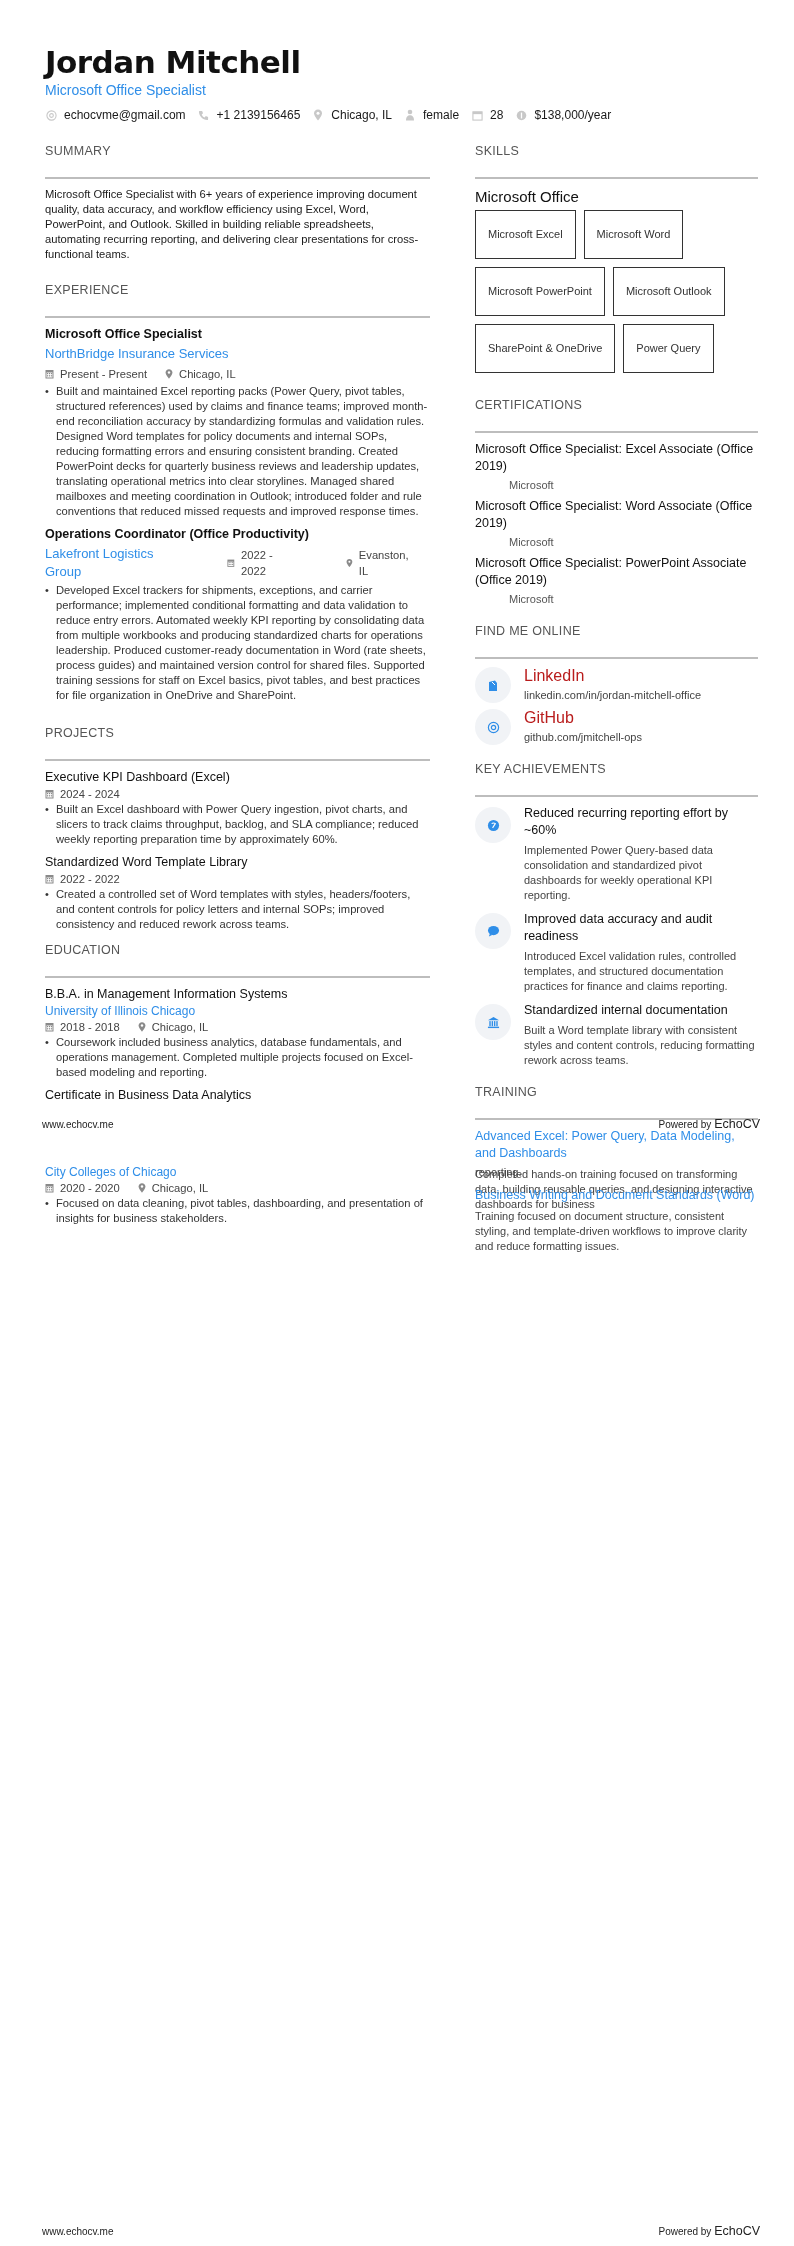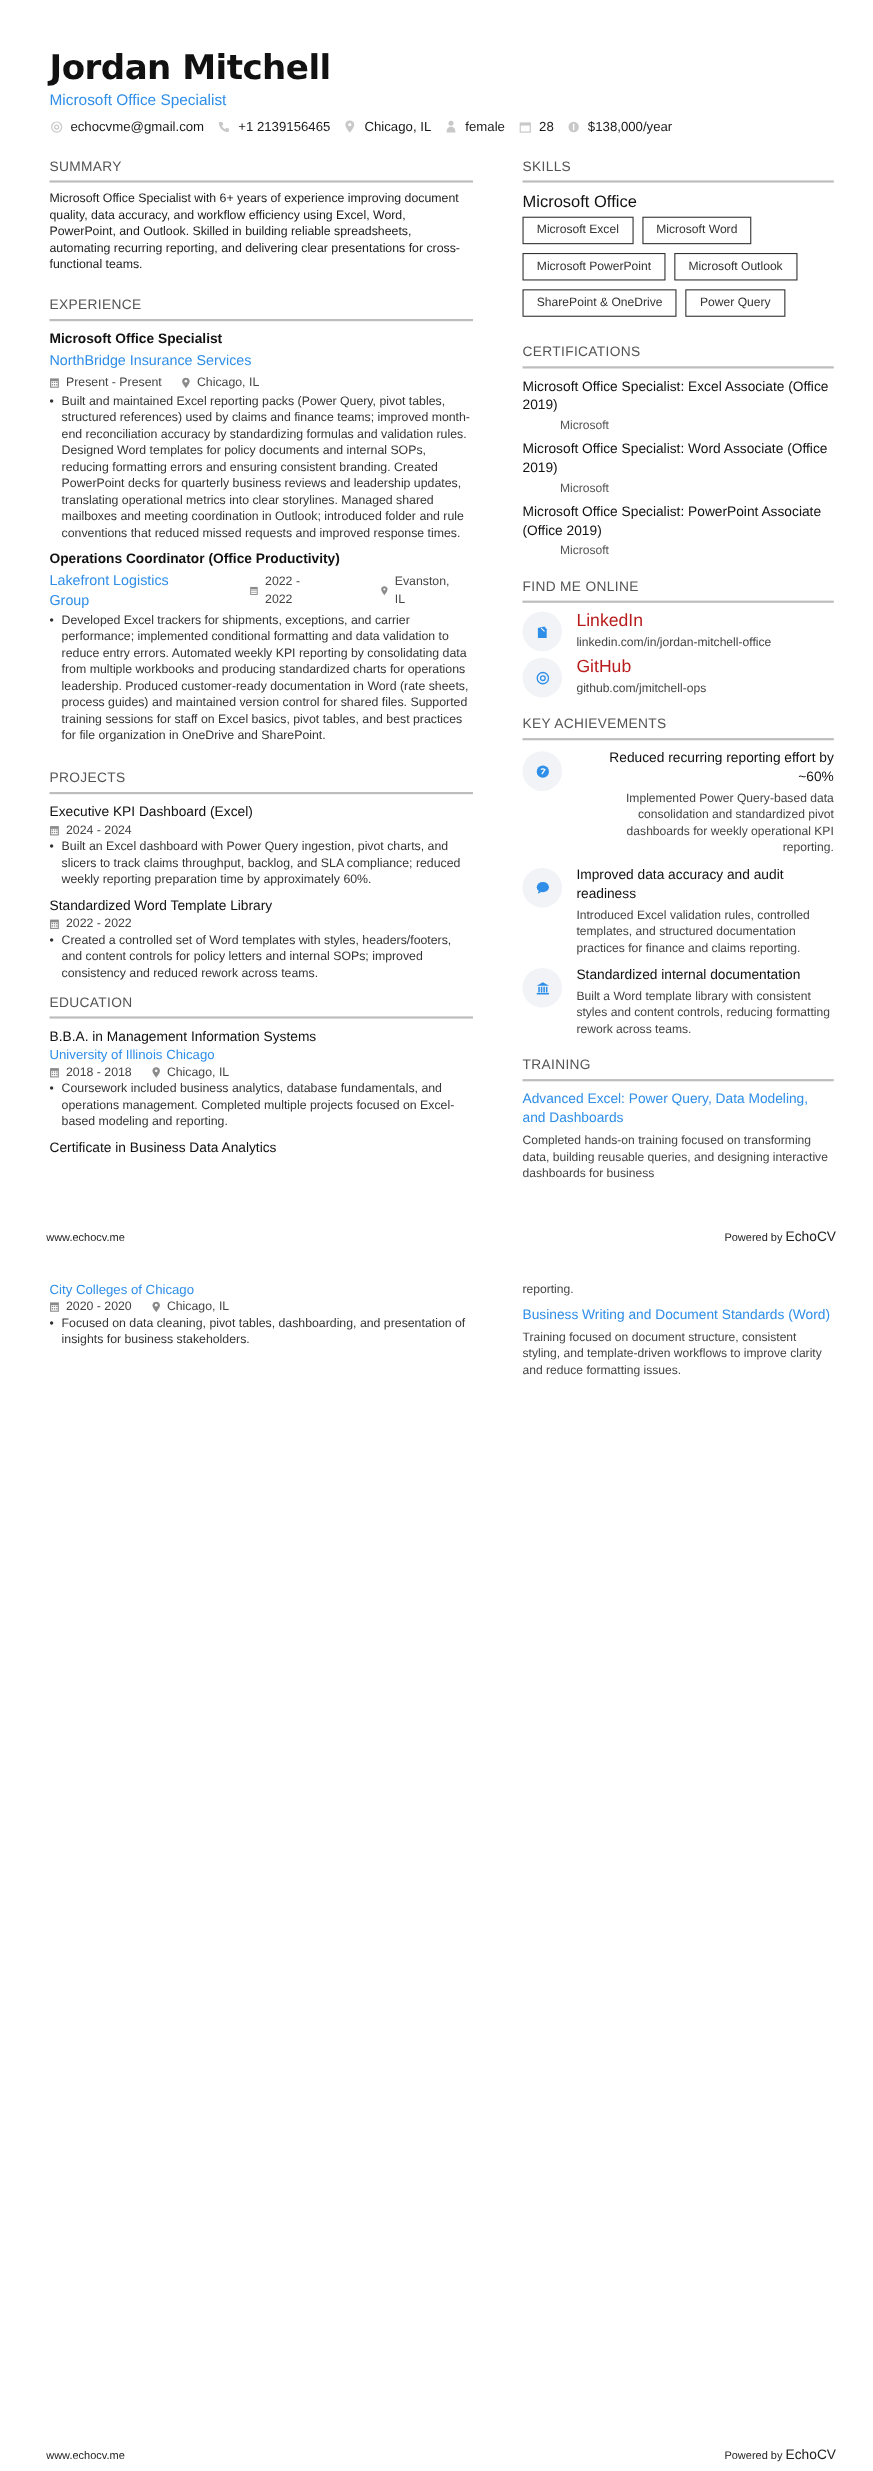--- a/index.html
+++ b/index.html
@@ -9,33 +9,33 @@
   .page1 { top: 0; height: 1120px; }
   .page2 { top: 1120px; height: 1126px; }
   .header { position: absolute; left: 45px; top: 44px; }
   .name { font-family: "DejaVu Sans", sans-serif; font-size: 31px; font-weight: bold; color: #111; letter-spacing: -0.5px; line-height: 36px; }
   .subtitle { font-size: 14px; color: #2f8ee8; margin-top: 1px; line-height: 18px; }
   .contacts { position: absolute; left: 45px; top: 108px; display: flex; align-items: center; font-size: 12px; color: #1a1a1a; white-space: nowrap; }
   .contact { display: flex; align-items: center; margin-right: 12px; }
   .contact .ic { width: 12px; height: 12px; margin-right: 7px; display: inline-flex; align-items: center; justify-content: center; }
   .left { position: absolute; left: 45px; width: 385px; }
   .right { position: absolute; left: 475px; width: 283px; }
-  .sec-title { font-size: 12.5px; color: #555; letter-spacing: 0.3px; padding-bottom: 5px; border-bottom: 2px solid #bdbdbd; margin-bottom: 8px; line-height: 16px; }
+  .sec-title { font-size: 12.5px; color: #555; letter-spacing: 0.3px; padding-bottom: 18px; border-bottom: 2px solid #bdbdbd; margin-bottom: 8px; line-height: 16px; }
   .para { font-size: 11.2px; line-height: 15px; color: #1a1a1a; }
   .job-title { font-size: 12.5px; font-weight: bold; color: #111; line-height: 17px; }
   .company { font-size: 13px; color: #2f8ee8; line-height: 18px; }
   .meta { display: flex; align-items: center; font-size: 11.2px; color: #444; line-height: 16px; }
   .meta .m { display: flex; align-items: center; margin-right: 18px; }
   .meta svg { margin-right: 6px; }
   .bullet { display: flex; font-size: 11.2px; line-height: 15px; color: #333; }
   .bullet .dot { width: 11px; flex: none; font-size: 11px; }
   .proj-title { font-size: 12.5px; color: #111; line-height: 17px; }
   .skill-group { font-size: 15px; color: #111; line-height: 20px; margin-bottom: 3px; }
   .tags { display: flex; flex-wrap: wrap; }
-  .tag { border: 1.2px solid #333; font-size: 11px; color: #333; padding: 4px 12px; margin: 0 8px 8px 0; line-height: 15px; }
+  .tag { border: 1.2px solid #333; font-size: 11px; color: #333; padding: 16px 12px; margin: 0 8px 8px 0; line-height: 15px; }
   .cert-title { font-size: 12.5px; color: #111; line-height: 17px; }
   .cert-org { font-size: 11px; color: #555; line-height: 15px; margin: 3px 0 5px; padding-left: 34px; }
   .online { display: flex; align-items: center; margin-bottom: 6px; }
   .circ { width: 36px; height: 36px; border-radius: 50%; background: #f1f3f6; flex: none; display: flex; align-items: center; justify-content: center; margin-right: 13px; }
   .online .lbl { font-size: 16px; color: #b91c1c; line-height: 17px; }
   .online .val { font-size: 11px; color: #444; line-height: 16px; margin-top: 3px; }
   .ach { display: flex; align-items: flex-start; margin-bottom: 8px; }
   .ach .circ { margin-top: 2px; }
   .ach-title { font-size: 12.5px; color: #111; line-height: 17px; }
   .ach-desc { font-size: 11px; color: #444; line-height: 15px; margin-top: 4px; }
@@ -312,21 +312,21 @@
             <circle cx="7" cy="7" r="2.3" fill="none" stroke="#2f8ee8" stroke-width="1.3"></circle>
           </svg>
       </div>
       <div>
         <div class="lbl">GitHub</div>
         <div class="val">github.com/jmitchell-ops</div>
       </div>
     </div>
 
     <div class="sec-title" style="margin-top:16px;">KEY ACHIEVEMENTS</div>
-    <div class="ach" style="margin-top:4px;text-align:right;">
+    <div class="ach" style="margin-top:4px;">
       <div class="circ">
         <svg width="13" height="13" viewBox="0 0 14 14">
             <circle cx="7" cy="7" r="6" fill="#2f8ee8"></circle>
             <path d="M5 5 Q7 3.5 9 5 L6 9.5" stroke="#fff" stroke-width="1.2" fill="none"></path>
           </svg>
       </div>
       <div>
         <div class="ach-title">Reduced recurring reporting effort by ~60%</div>
         <div class="ach-desc">Implemented Power Query-based data consolidation and standardized pivot dashboards for weekly operational KPI reporting.</div>
       </div>

